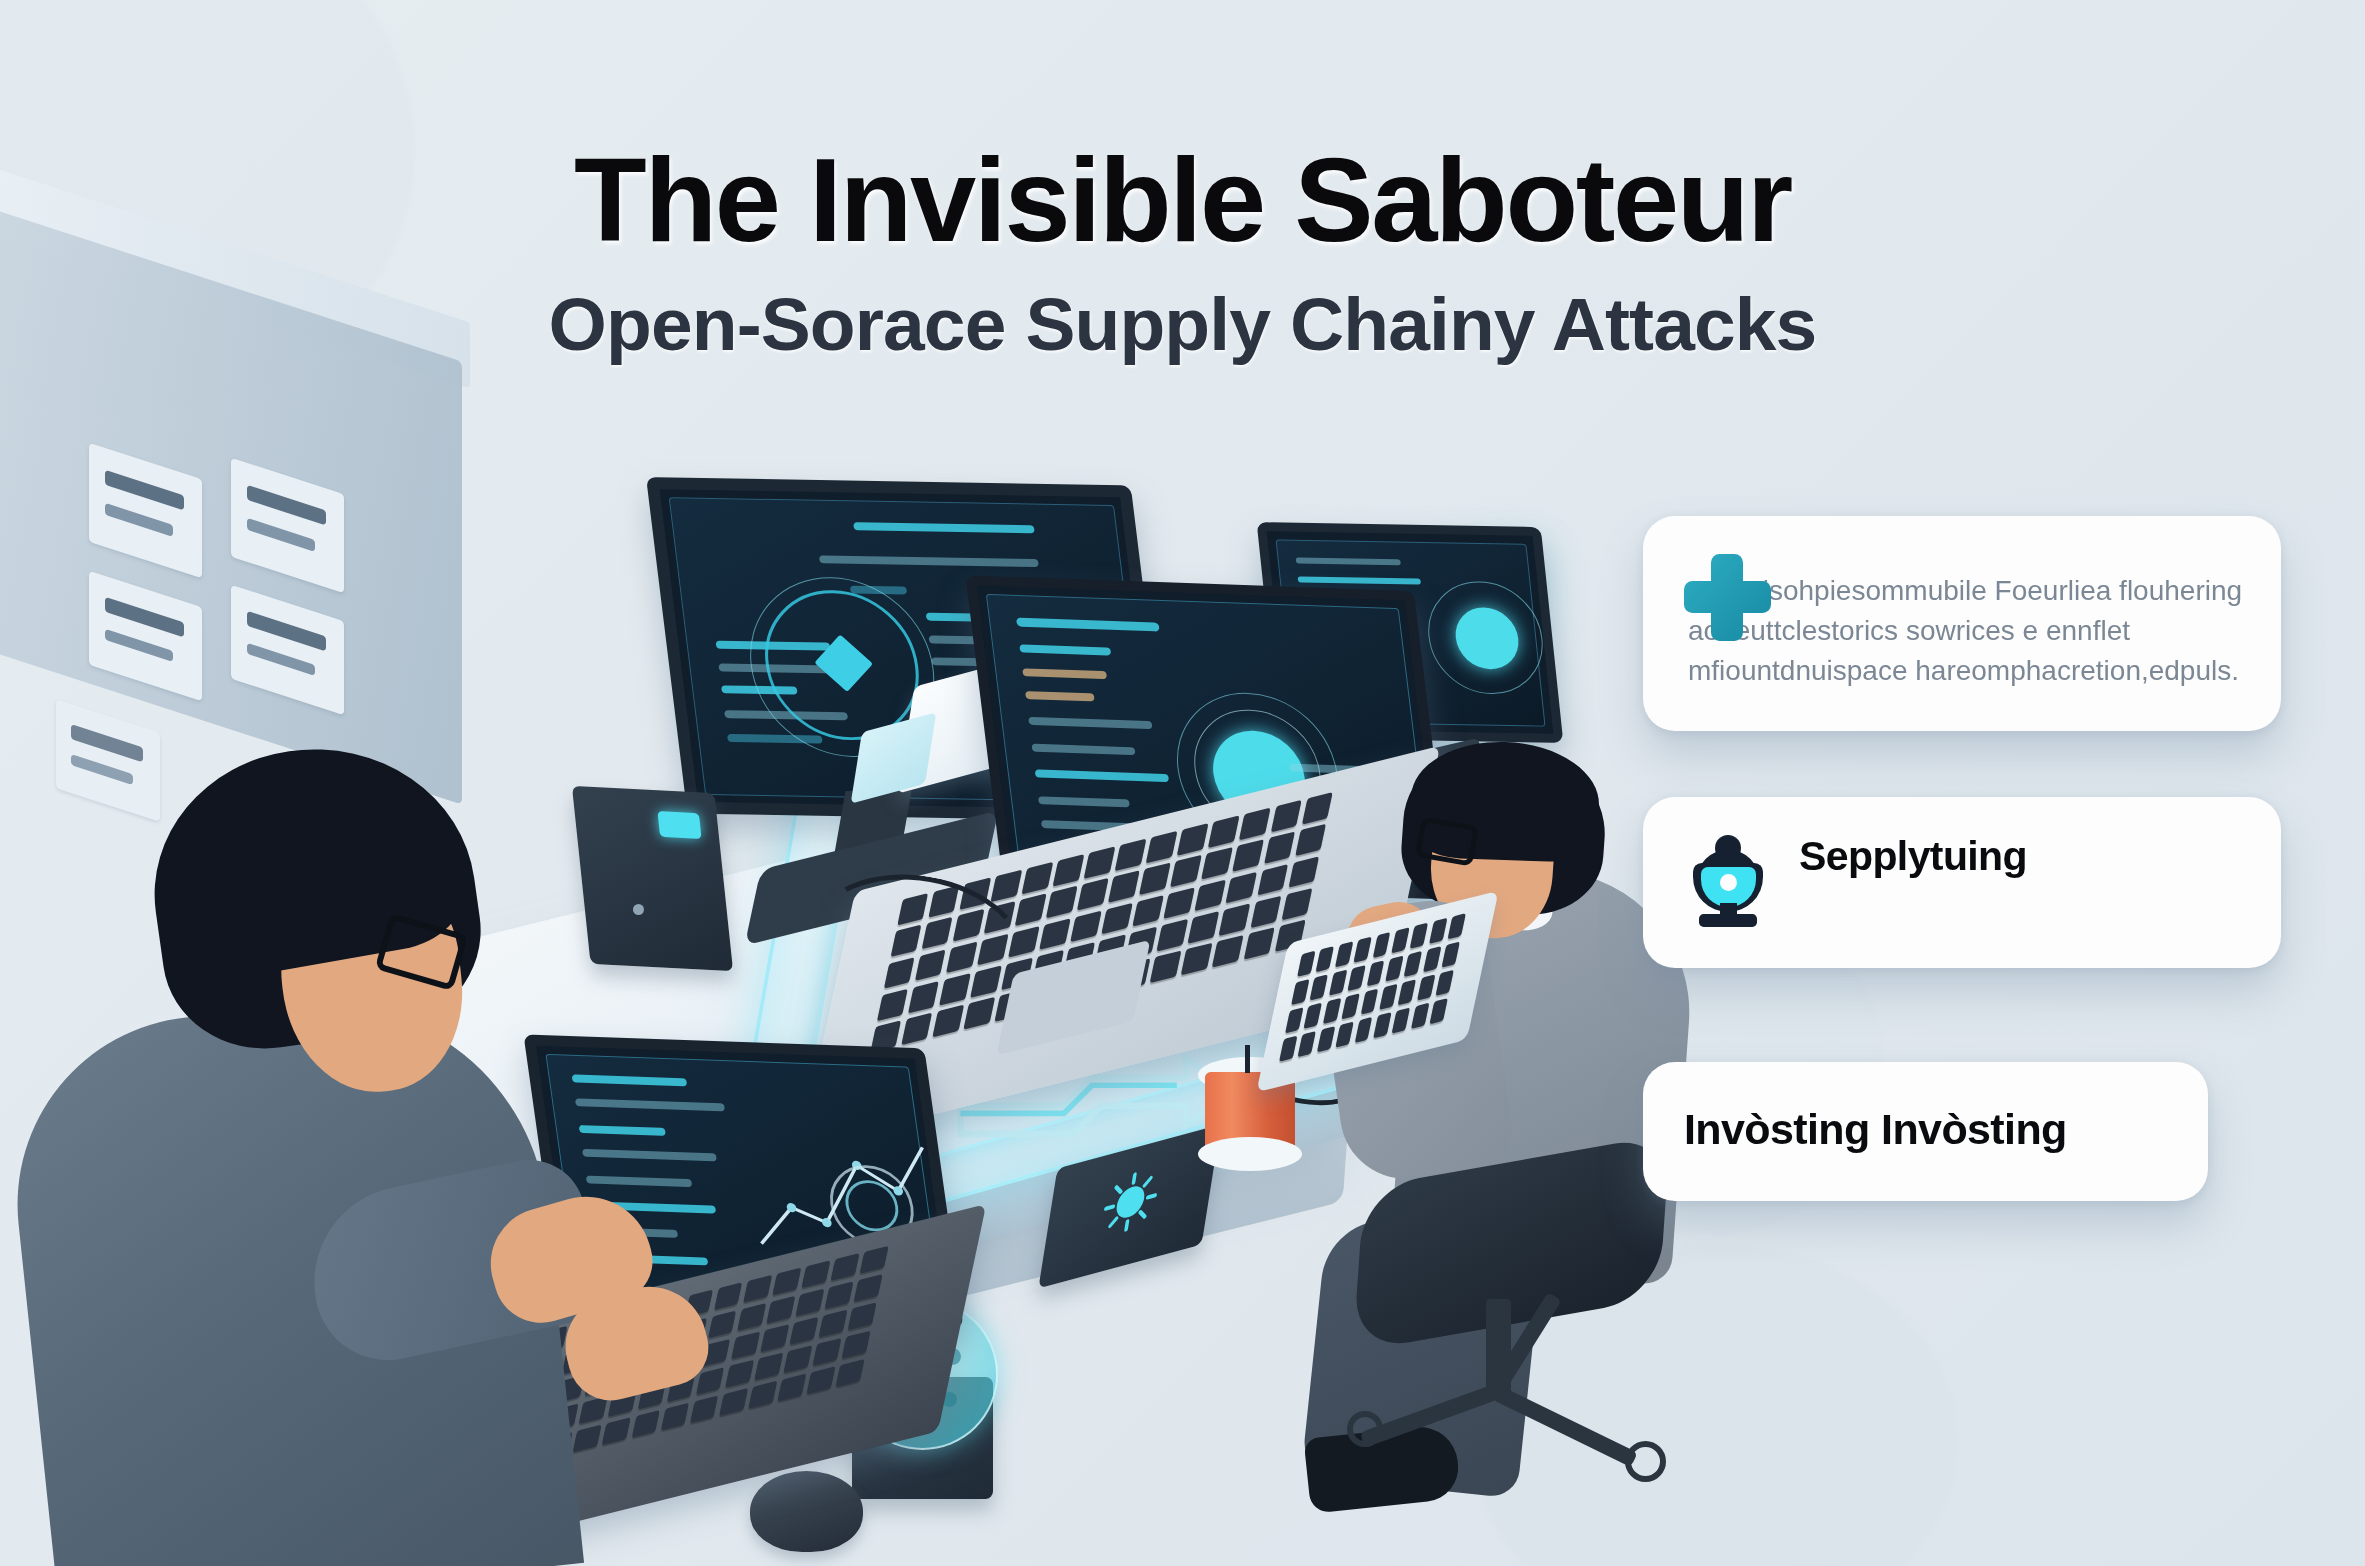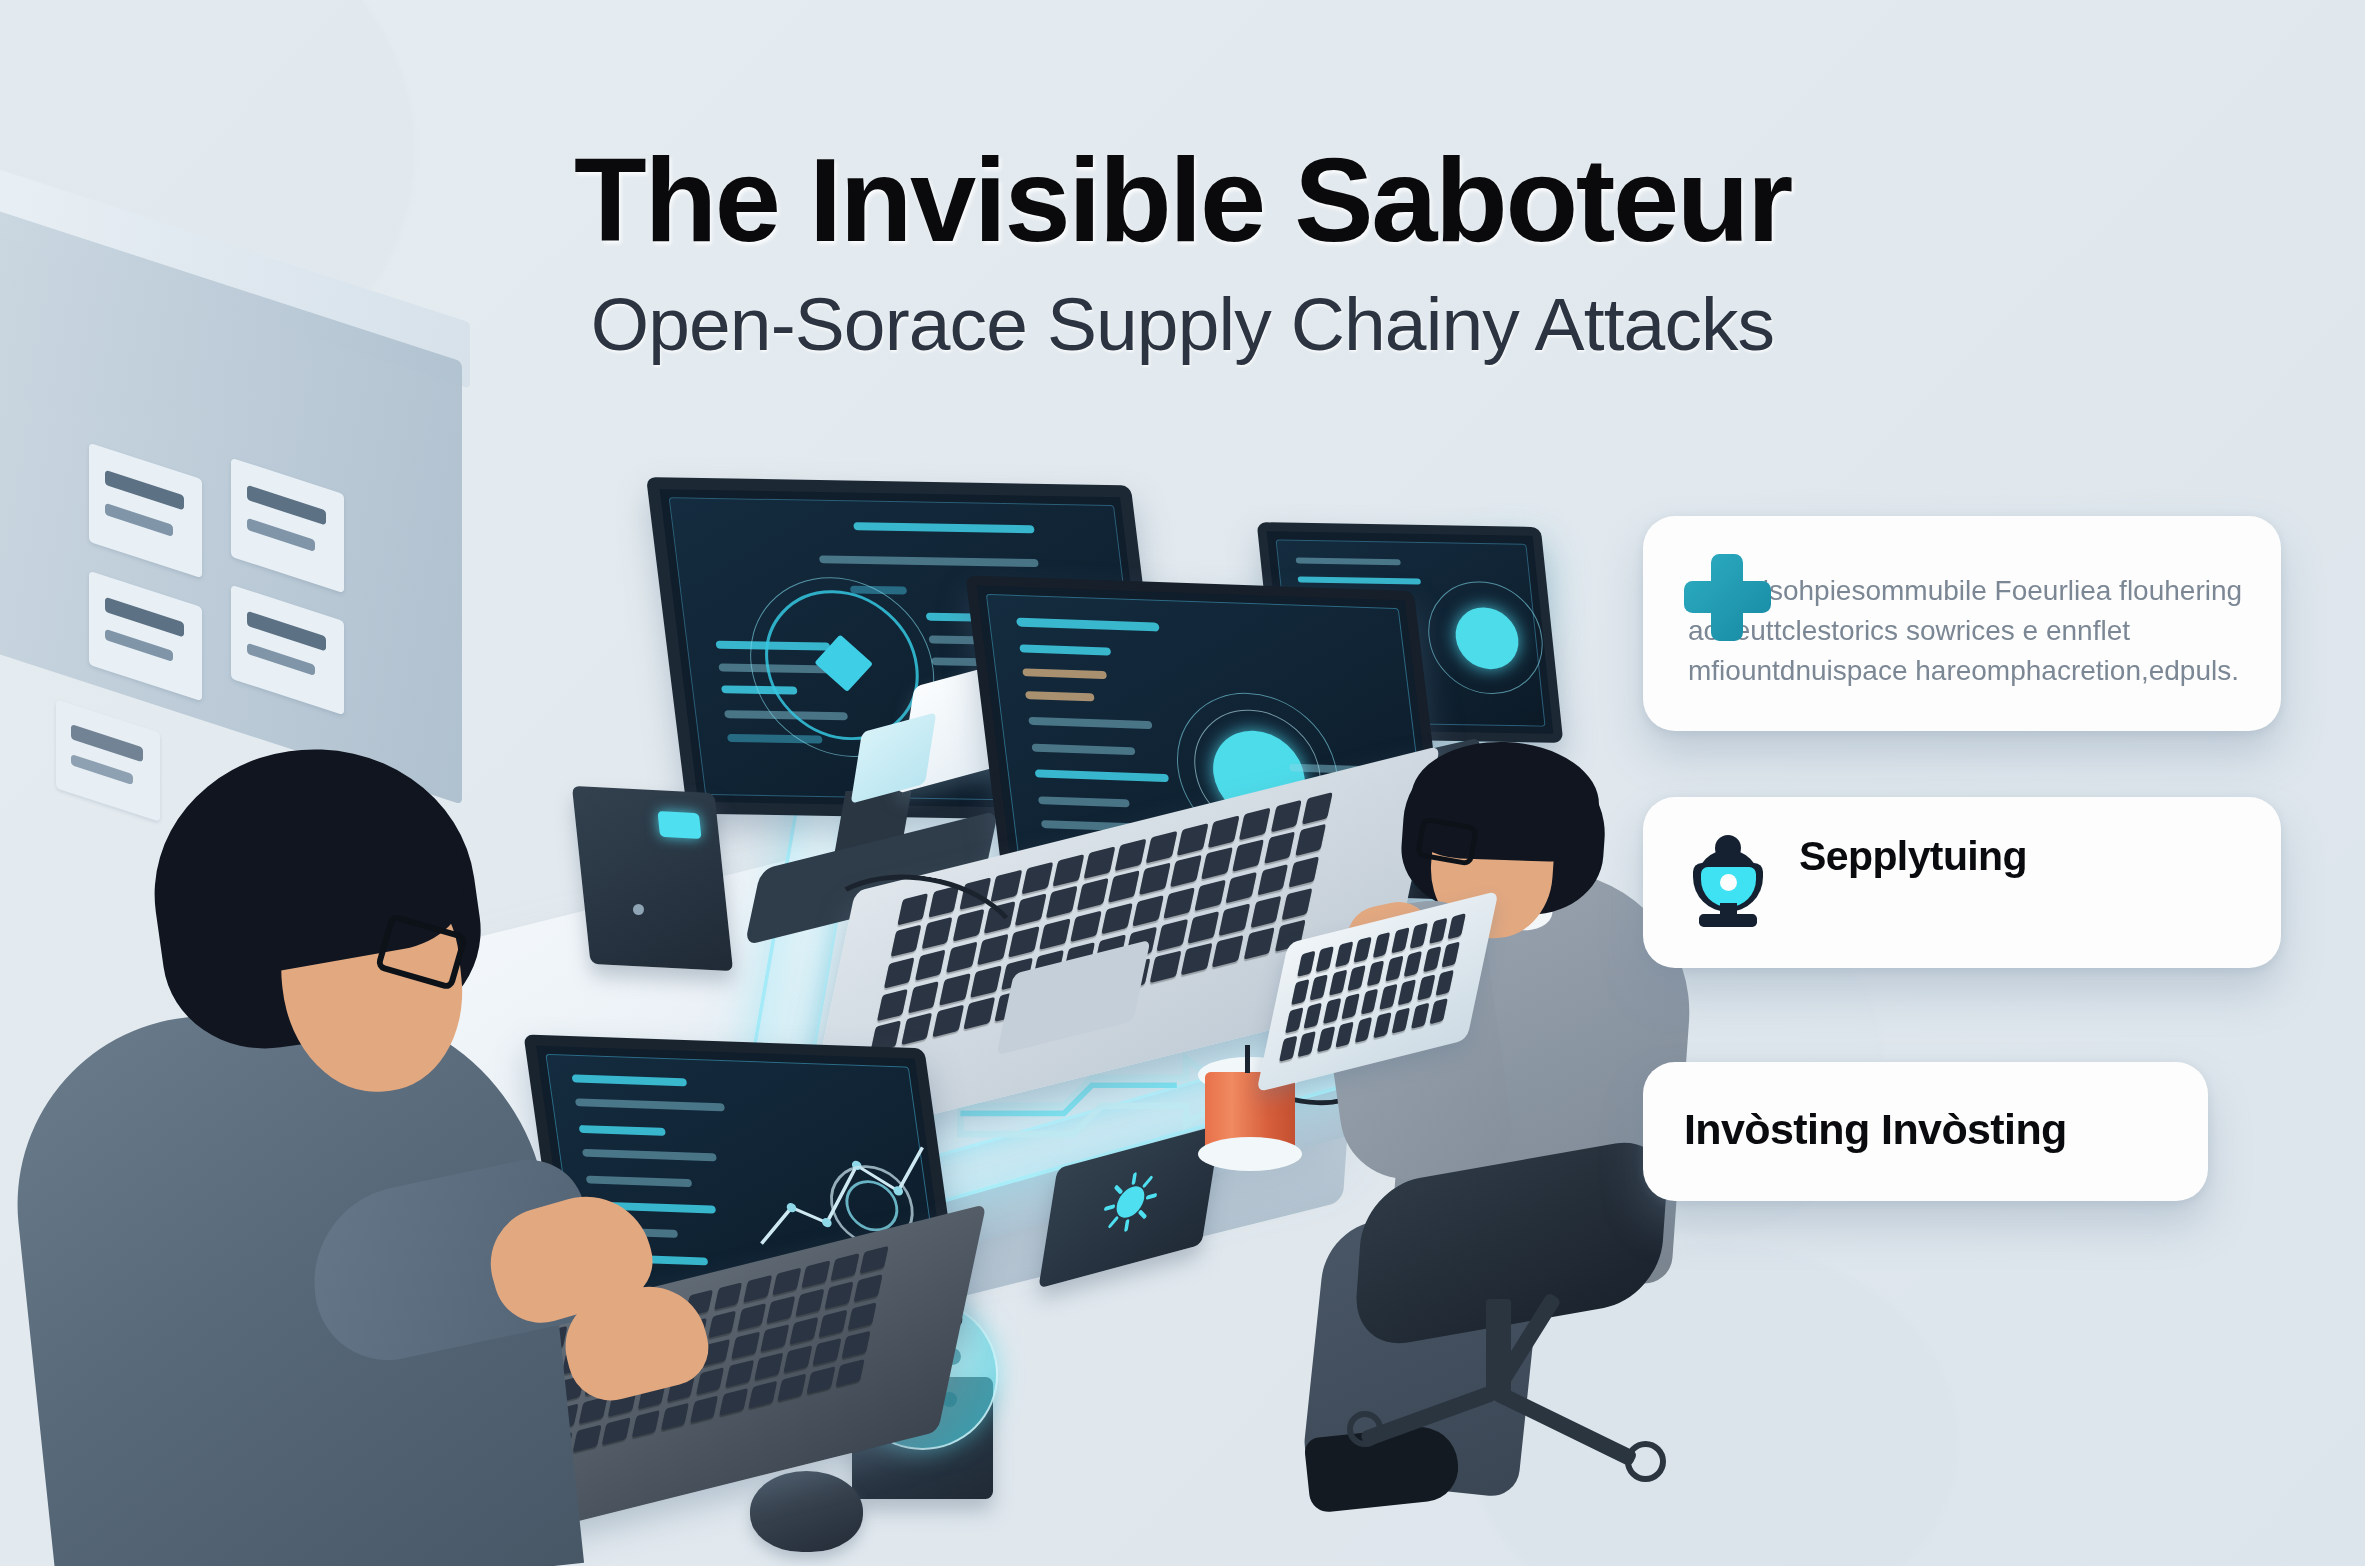--- a/index.html
+++ b/index.html
@@ -36,21 +36,21 @@
     font-weight: 700;
     color: #0a0a0c;
     letter-spacing: -2.4px;
     line-height: 1.0;
     text-shadow: 1.9px 2.8px 3.8px rgba(255,255,255,0.85);
     white-space: nowrap;
   }
   .title-sub {
     margin-top: 28px;
     font-size: 75px;
-    font-weight: 400;
+    font-weight: 700;
     color: #2b3440;
     letter-spacing: -0.9px;
     line-height: 1.0;
     text-shadow: 0.9px 1.9px 2.8px rgba(255,255,255,0.8);
     white-space: nowrap;
   }
 
   
   .scene { position: absolute; inset: 0; z-index: 10; }
 

